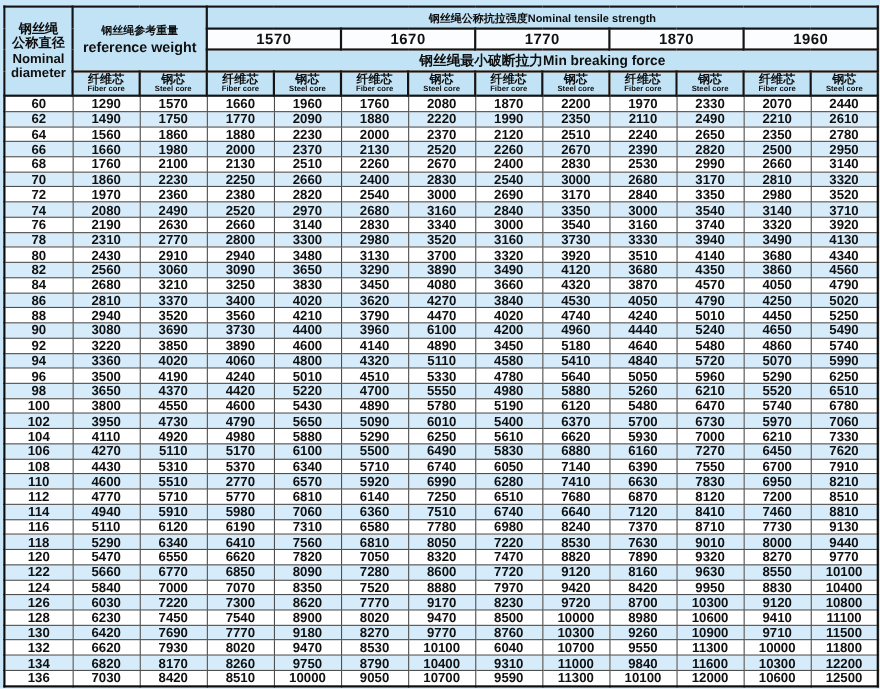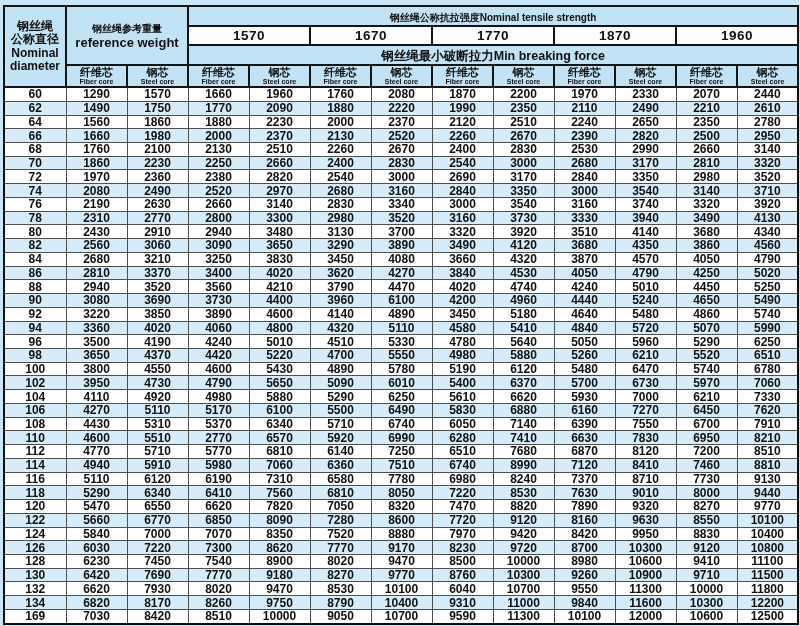--- a/index.html
+++ b/index.html
@@ -559,21 +559,21 @@
         </tr>
         <tr class="stripe">
           <td>114</td>
           <td>4940</td>
           <td>5910</td>
           <td>5980</td>
           <td>7060</td>
           <td>6360</td>
           <td>7510</td>
           <td>6740</td>
-          <td>8990</td>
+          <td>6640</td>
           <td>7120</td>
           <td>8410</td>
           <td>7460</td>
           <td>8810</td>
         </tr>
         <tr>
           <td>116</td>
           <td>5110</td>
           <td>6120</td>
           <td>6190</td>
@@ -716,21 +716,21 @@
           <td>8790</td>
           <td>10400</td>
           <td>9310</td>
           <td>11000</td>
           <td>9840</td>
           <td>11600</td>
           <td>10300</td>
           <td>12200</td>
         </tr>
         <tr>
-          <td>169</td>
+          <td>136</td>
           <td>7030</td>
           <td>8420</td>
           <td>8510</td>
           <td>10000</td>
           <td>9050</td>
           <td>10700</td>
           <td>9590</td>
           <td>11300</td>
           <td>10100</td>
           <td>12000</td>

